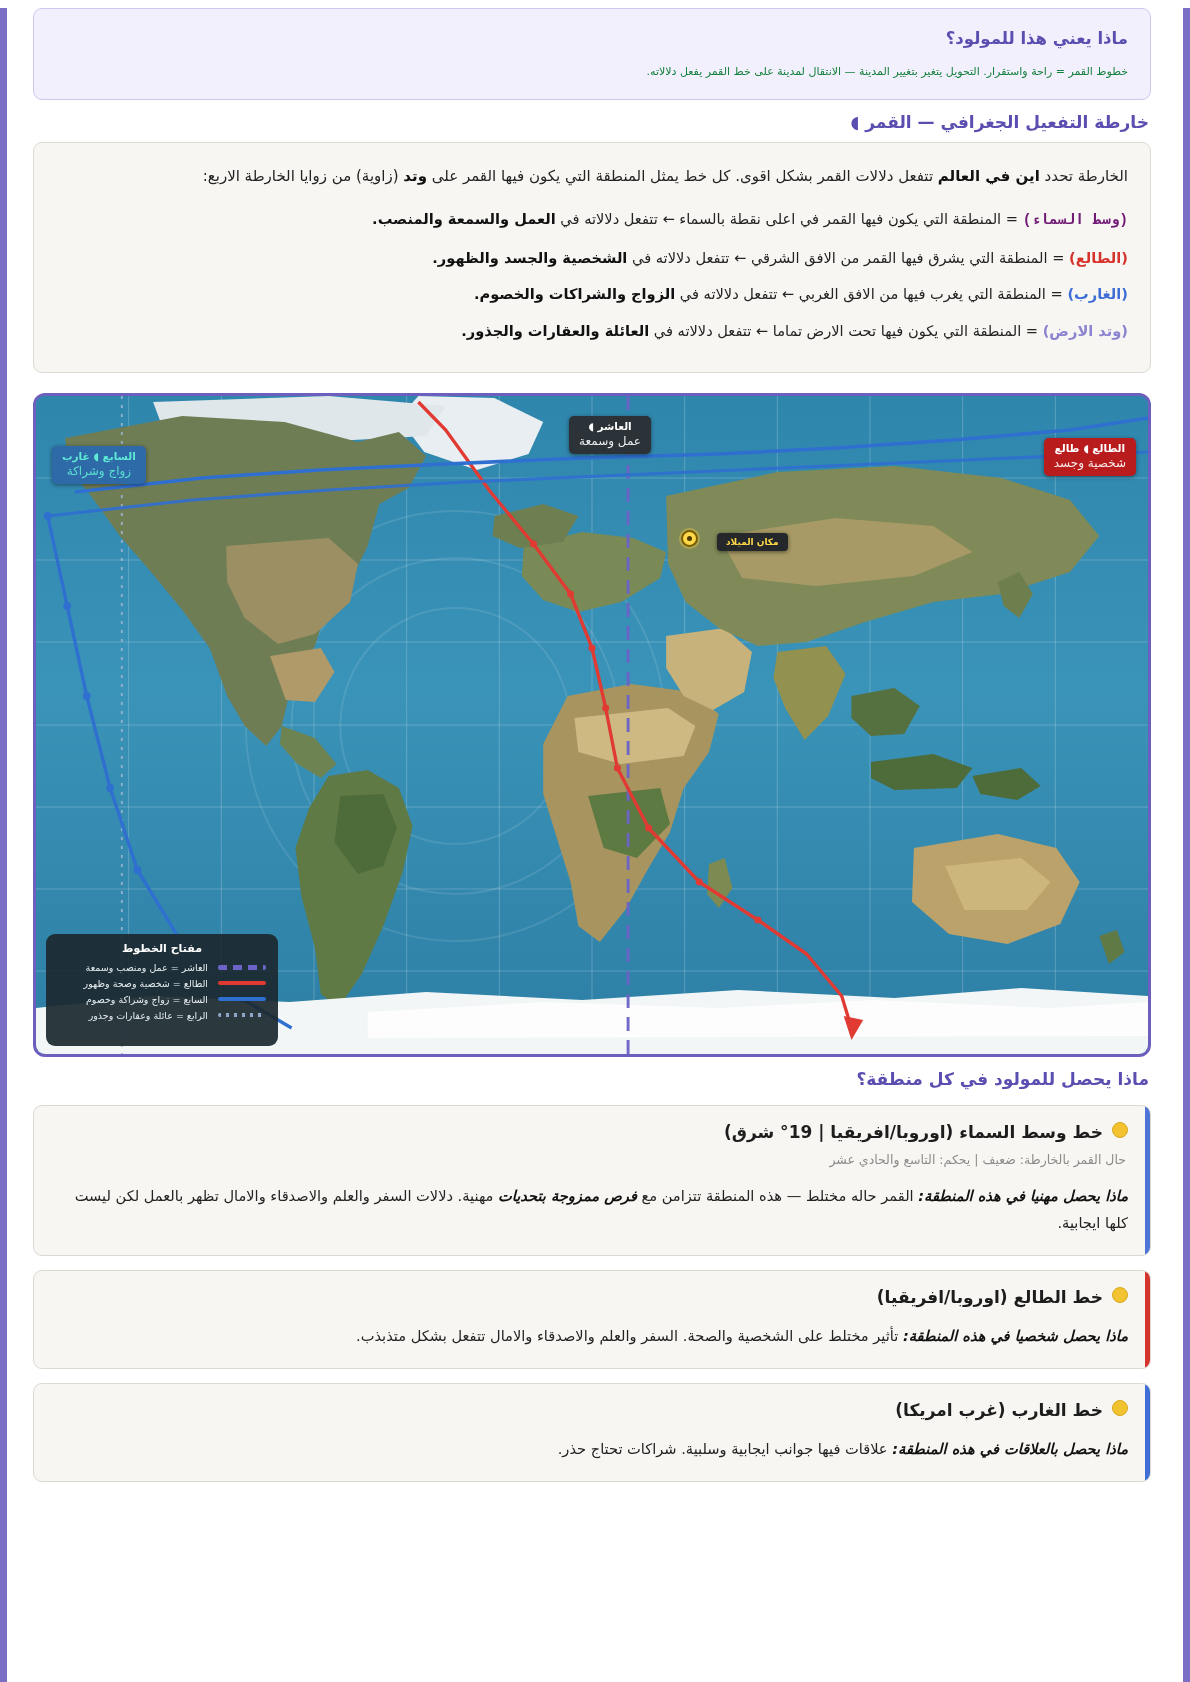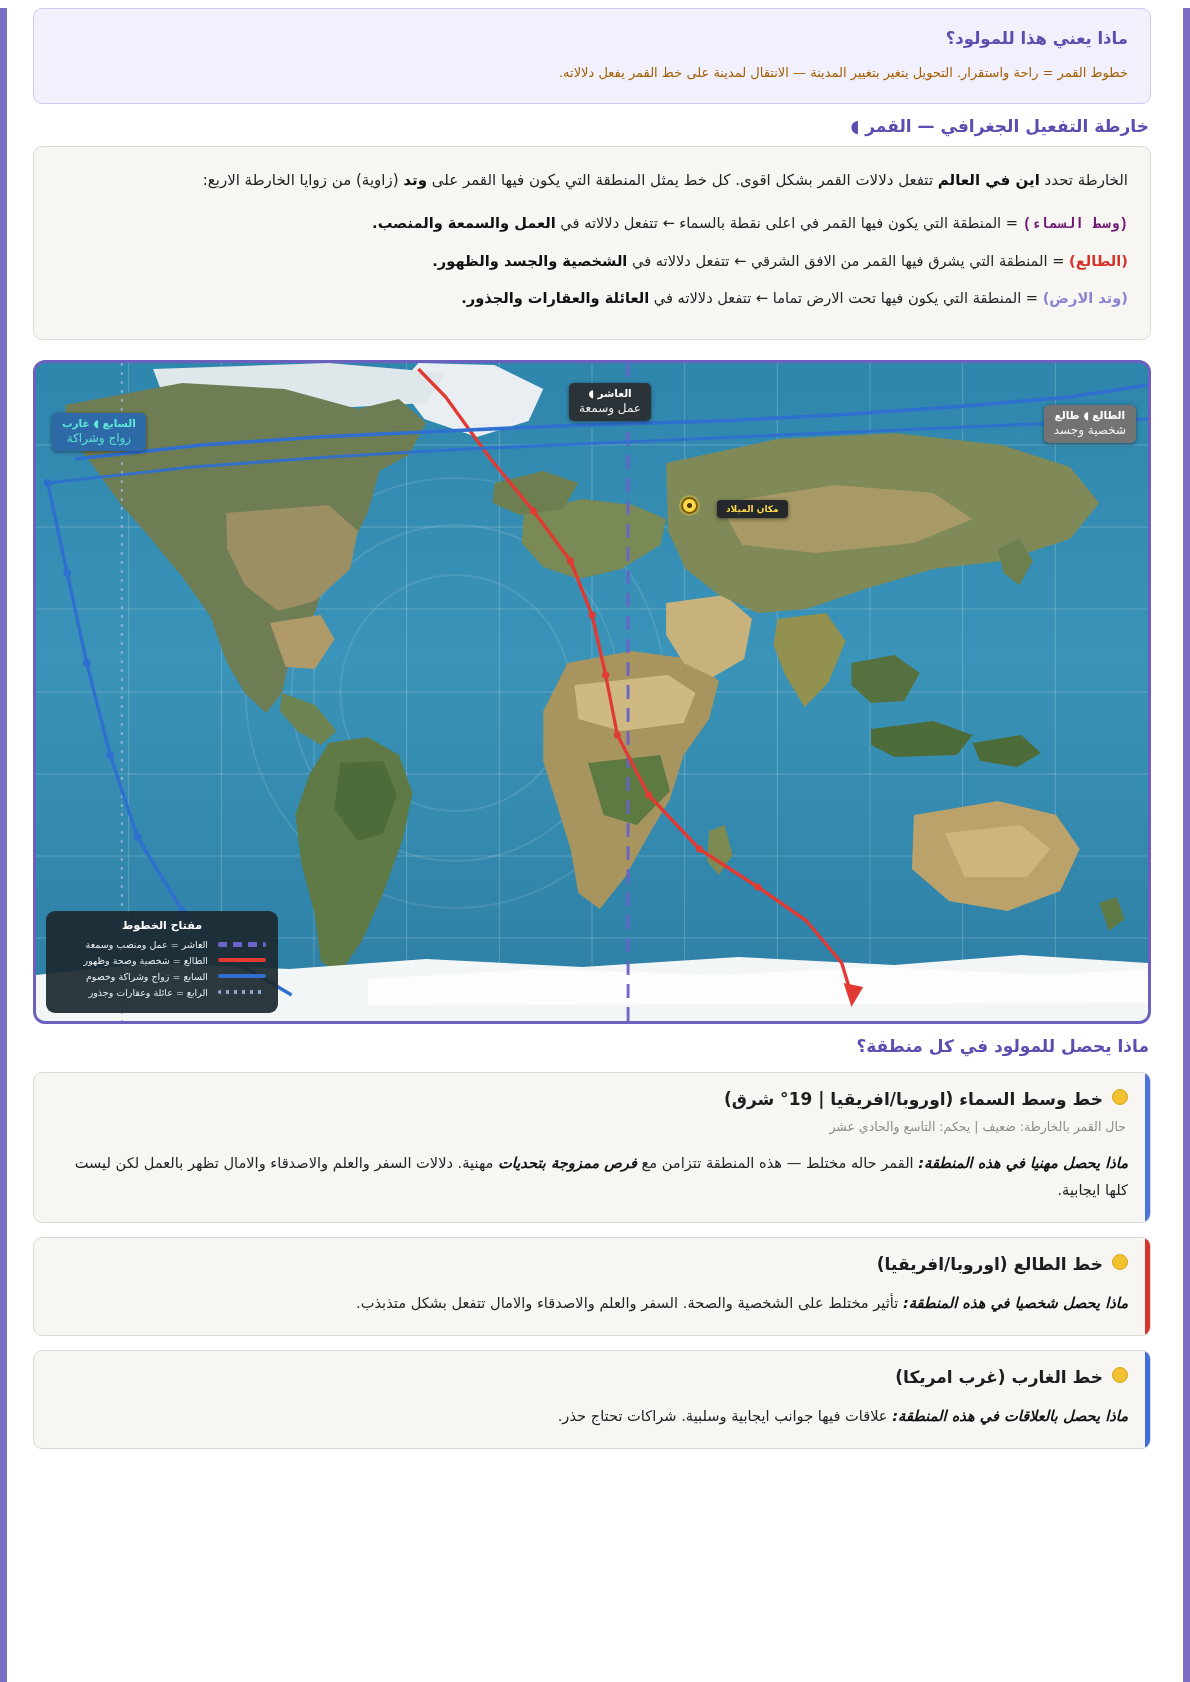--- a/index.html
+++ b/index.html
@@ -29,22 +29,22 @@
     padding: 14px 22px 18px 22px;
   }
   .meaning-title {
     color: #5a4fb0;
     font-weight: bold;
     font-size: 16.5px;
     text-align: right;
     margin: 6px 0 14px 0;
   }
   .meaning-body {
-    color: #a16207;
-    font-size: 13px;
+    color: #15803d;
+    font-size: 11px;
     line-height: 1.75;
   }
 
   
   .section-head {
     color: #5a4fb0;
     font-weight: bold;
     font-size: 17px;
     text-align: right;
     margin: 12px 12px 10px 8px;
@@ -99,21 +99,21 @@
     text-align: center;
     line-height: 1.25;
     box-shadow: 0 1px 4px rgba(0,0,0,.45);
     direction: rtl;
   }
   .map-label .ttl { font-weight: bold; font-size: 10.5px; display: block; }
   .map-label .sub { font-size: 12px; display: block; opacity: .92; margin-top: 1px; }
 
   .lbl-dsc { left: 16px; top: 50px; background: #2f6aa8; color: #5eead4; }
   .lbl-mc  { left: 533px; top: 20px; background: #2b3338; color: #ffffff; }
-  .lbl-asc { right: 12px; top: 42px; background: #737373; color: #ffffff; }
+  .lbl-asc { right: 12px; top: 42px; background: #b91c1c; color: #ffffff; }
 
   .birth-badge {
     position: absolute; left: 681px; top: 137px;
     background: #24282b; color: #ffd94a;
     font-size: 9px; font-weight: bold;
     padding: 4px 9px; border-radius: 4px;
     box-shadow: 0 1px 4px rgba(0,0,0,.5);
   }
   .birth-dot {
     position: absolute; left: 645px; top: 134px;
@@ -124,21 +124,21 @@
   .birth-dot::after {
     content: ""; position: absolute; left: 4px; top: 4px;
     width: 5px; height: 5px; border-radius: 50%; background: #4a3600;
   }
 
   
   .legend {
     position: absolute; left: 10px; bottom: 8px;
     background: rgba(28,42,48,.93);
     border-radius: 9px;
-    padding: 8px 12px 10px 12px;
+    padding: 8px 12px 20px 12px;
     width: 232px;
     color: #e9eef0;
     direction: rtl;
   }
   .legend-title {
     font-size: 11px; font-weight: bold; text-align: center;
     margin-bottom: 7px; color: #ffffff;
   }
   .legend-row {
     display: flex; align-items: center; gap: 10px;
@@ -205,20 +205,23 @@
   <div class="explain-box">
     <div class="explain-intro">
       <span>الخارطة تحدد </span><span class="b">اين في العالم</span><span> تتفعل دلالات القمر بشكل اقوى. كل خط يمثل المنطقة التي يكون فيها القمر على </span><span class="b">وتد</span><span> (زاوية) من زوايا الخارطة الاربع:</span>
     </div>
 
     <div class="explain-line">
       <span class="tag tag-mc">(وسط السماء)</span><span> = المنطقة التي يكون فيها القمر في اعلى نقطة بالسماء ← تتفعل دلالاته في </span><span class="b">العمل والسمعة والمنصب.</span>
     </div>
     <div class="explain-line">
       <span class="tag tag-asc">(الطالع)</span><span> = المنطقة التي يشرق فيها القمر من الافق الشرقي ← تتفعل دلالاته في </span><span class="b">الشخصية والجسد والظهور.</span>
+    </div>
+    <div class="explain-line">
+      <span class="tag tag-dsc">(الغارب)</span><span> = المنطقة التي يغرب فيها من الافق الغربي ← تتفعل دلالاته في </span><span class="b">الزواج والشراكات والخصوم.</span>
     </div>
     <div class="explain-line">
       <span class="tag tag-ic">(وتد الارض)</span><span> = المنطقة التي يكون فيها تحت الارض تماما ← تتفعل دلالاته في </span><span class="b">العائلة والعقارات والجذور.</span>
     </div>
   </div>
 
   <div class="map-wrap">
     <div class="map-canvas">
       <svg viewBox="0 0 1140 658" preserveAspectRatio="none">
         <defs>

